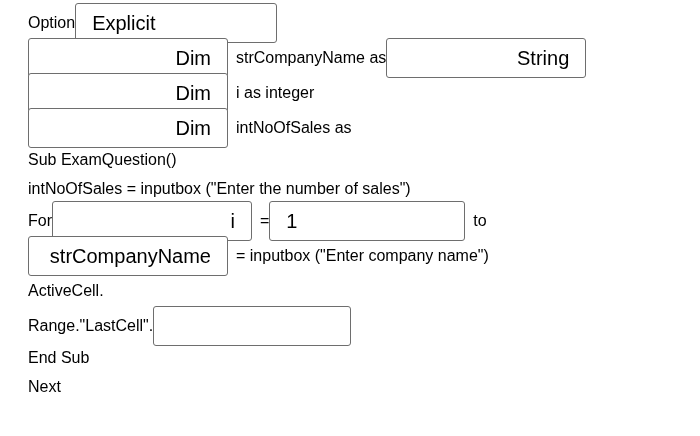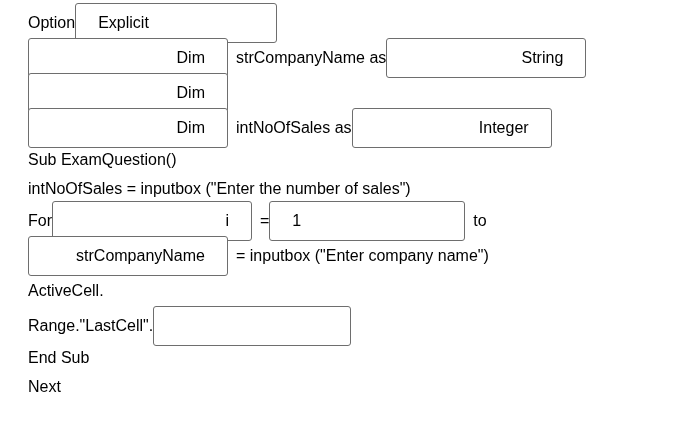--- a/index.html
+++ b/index.html
@@ -32,26 +32,26 @@
   .row.text-row { height: 20px; }
   .code-label {
     display: inline-block;
     line-height: 20px;
   }
   input.blank {
     box-sizing: border-box;
     height: 40px;
     border: 1px solid #6e6e6e;
     border-radius: 3px;
-    padding: 0 22px;
+    padding: 0 16px;
     margin: 0;
     background: #ffffff;
     color: #000000;
     font-family: "Liberation Sans", sans-serif;
-    font-size: 16px;
+    font-size: 20px;
     outline: none;
   }
   .w196 { width: 196px; }
   .w198 { width: 198px; }
   .w200 { width: 200px; text-align: right; }
   .w202 { width: 202px; }
   .ml2  { margin-left: 2px; }
   .ml3  { margin-left: 3px; }
   .ml5  { margin-left: 5px; }
   .ml6  { margin-left: 6px; }
@@ -70,26 +70,26 @@
   </div>
 
   <div class="row box-row">
     <input type="text" class="blank w200" value="Dim" style="">
     <span class="code-label ml8">strCompanyName as</span>
     <input type="text" class="blank w200 ml5" value="String" style="">
   </div>
 
   <div class="row box-row">
     <input type="text" class="blank w200" value="Dim" style="">
+    <span class="code-label ml8">i as integer</span>
   </div>
 
   <div class="row box-row">
     <input type="text" class="blank w200" value="Dim" style="">
     <span class="code-label ml8">intNoOfSales as</span>
-    <input type="text" class="blank w200 ml7" value="Integer" style="">
   </div>
 
   <div class="row text-row">
     <span class="code-label">Sub ExamQuestion()</span>
   </div>
 
   <div class="row text-row">
     <span class="code-label">intNoOfSales = inputbox ("Enter the number of sales")</span>
   </div>
 

